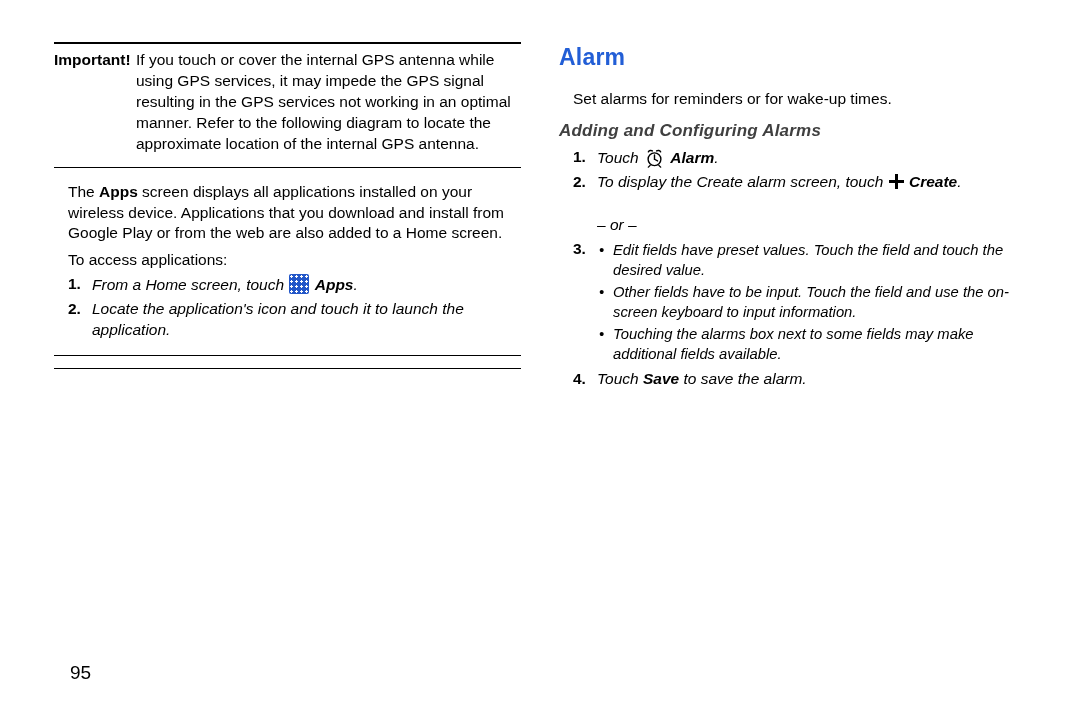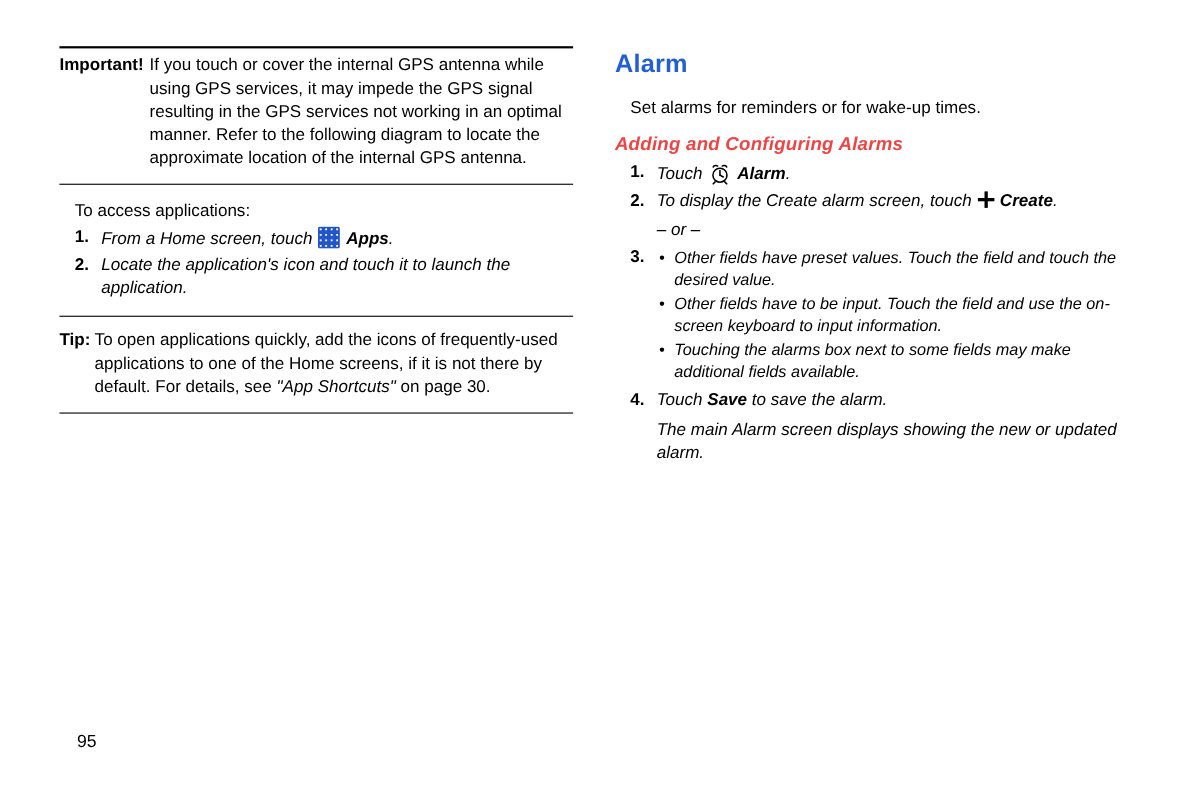--- a/index.html
+++ b/index.html
@@ -12,21 +12,21 @@
     font-size: 15.5px;
     line-height: 1.35;
     position: relative;
     height: 100%;
   }
 
   .col { flex: 1 1 0; min-width: 0; }
 
   
   .h-heading   { color: #225ed6; font-weight: 800; font-size: 23px; letter-spacing: 0.2px; font-family: Arial, sans-serif; margin-bottom: 4px;}
-  .sub-heading { color: #ef4444; font-weight: 800; font-style: italic; font-size: 17px; letter-spacing: 0.2px; margin-bottom: 4px; }
+  .sub-heading { color: #404040; font-weight: 800; font-style: italic; font-size: 17px; letter-spacing: 0.2px; margin-bottom: 4px; }
 
   .hr-top    { border-top: 2.5px solid #000; margin-bottom: 6px; }
   .hr-thin   { border-top: 1px solid #000; margin: 12px 0; }
   .hr-medium { border-top: 1.6px solid #000; margin: 10px 0 10px 0; }
 
   
   .labelled-block { display: flex; }
   .labelled-block .label { font-weight: 700; white-space: nowrap; }
   .labelled-block.important .label { width: 82px; }
   .labelled-block.tip .label { width: 32px; }
@@ -34,21 +34,21 @@
 
   
   .p-indent1 { margin-left: 14px; }
 
   
   .ol { list-style: none; margin-left: 14px; }
   .ol > li { display: flex; margin: 3px 0; }
   .ol > li .num { font-weight: 700; width: 24px; flex-shrink:0; }
   .ol > li .li-body { flex: 1; font-style: italic; }
 
-  .li-para { margin-top: 6px; }
+  .li-para { margin-top: 22px; }
 
   
   .ul { list-style: none; margin-left: 2px; margin-top: 2px; }
   .ul > li { display:flex; margin: 2px 0; font-size: 14.8px;}
   .ul > li .dot { width: 14px; flex-shrink:0; }
   .ul > li .b-body { flex:1; }
 
   .bold { font-weight: 700; }
   .italic { font-style: italic; }
 
@@ -71,38 +71,41 @@
   .plus-icon {
     display:inline-block; width:15px; height:15px; vertical-align:-2px; margin:0 1px;
     position:relative;
   }
   .plus-icon::before, .plus-icon::after{
     content:""; position:absolute; background:#000;
   }
   .plus-icon::before{ left:6.5px; top:0; width:2.5px; height:15px;}
   .plus-icon::after { top:6.5px; left:0; height:2.5px; width:15px;}
 
-  .pagenum { position:absolute; left:70px; bottom:34px; font-size:16px;}
+  .pagenum { position:absolute; left:70px; bottom:34px; font-size:19px;}
 </style>
 </head>
 <body>
 
 <div class="page">
 
   <div class="col">
     <div class="hr-top"></div>
 
     <div class="labelled-block important">
       <div class="label">Important!</div>
       <div class="body">If you touch or cover the internal GPS antenna while using GPS services, it may impede the GPS signal resulting in the GPS services not working in an optimal manner. Refer to the following diagram to locate the approximate location of the internal GPS antenna.</div>
     </div>
 
     <div class="hr-medium" style="margin-top:12px;margin-bottom:14px"></div>
 
 
+    <div class="p-indent1" style="margin-top:2px">
+      <span>The </span><span class="bold">Apps</span><span> screen displays all applications installed on your wireless device. Applications that you download and install from Google Play or from the web are also added to a Home screen.</span>
+    </div>
 
     <div class="p-indent1" style="margin-top:6px">To access applications:</div>
 
     <ol class="ol">
       <li>
         <span class="num">1.</span>
         <span class="li-body">
           <span>From a Home screen, touch </span>
           <span class="apps-icon"></span>
           <span> </span>
@@ -110,26 +113,20 @@
         </span>
       </li>
       <li>
         <span class="num">2.</span>
         <span class="li-body">Locate the application's icon and touch it to launch the application.</span>
       </li>
     </ol>
 
     <div class="hr-thin" style="margin-top:14px"></div>
 
-    <div class="labelled-block tip">
-      <div class="label">Tip:</div>
-      <div class="body">
-        <span>To open applications quickly, add the icons of frequently-used applications to one of the Home screens, if it is not there by default. For details, see </span><span class="italic">"App Shortcuts"</span><span> on page 30.</span>
-      </div>
-    </div>
 
     <div class="hr-thin" style="margin-top:12px"></div>
   </div>
 
   <div class="col">
     <div class="h-heading">Alarm</div>
 
     <div class="p-indent1" style="margin-top:16px">Set alarms for reminders or for wake-up times.</div>
 
     <div class="sub-heading" style="margin-top:10px">Adding and Configuring Alarms</div>
@@ -165,38 +162,37 @@
           <div class="li-para">– or –</div>
         </span>
       </li>
 
       <li>
         <span class="num">3.</span>
         <span class="li-body">
           <ul class="ul">
             <li>
                 <span class="dot">•</span>
-                <span class="b-body">Other fields have preset values. Touch the field and touch the desired value.</span>
+                <span class="b-body">Edit fields have preset values. Touch the field and touch the desired value.</span>
               </li>
             <li>
                 <span class="dot">•</span>
                 <span class="b-body">Other fields have to be input. Touch the field and use the on-screen keyboard to input information.</span>
               </li>
             <li>
                 <span class="dot">•</span>
                 <span class="b-body">Touching the alarms box next to some fields may make additional fields available.</span>
               </li>
           </ul>
         </span>
       </li>
 
       <li>
         <span class="num">4.</span>
         <span class="li-body">
           <span>Touch </span><span class="bold">Save</span><span> to save the alarm.</span>
-          <div class="li-para">The main Alarm screen displays showing the new or updated alarm.</div>
         </span>
       </li>
     </ol>
   </div>
 
   <div class="pagenum">95</div>
 </div>
 
 </body></html>

